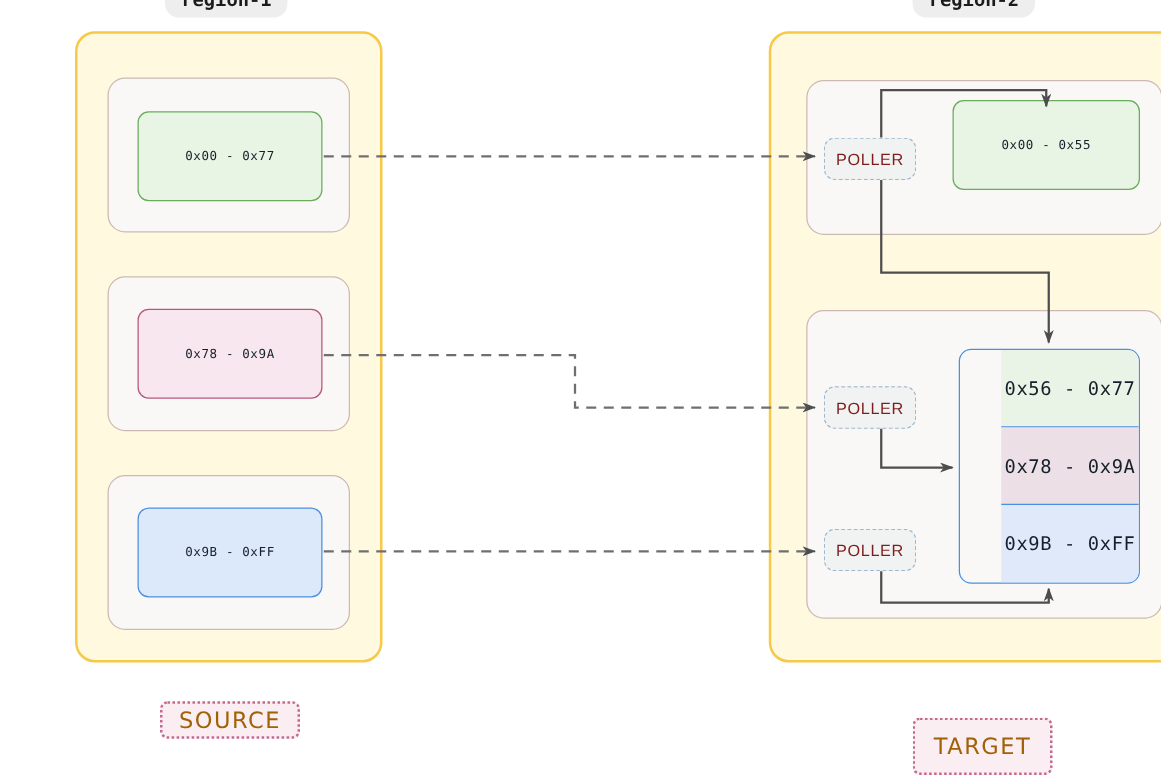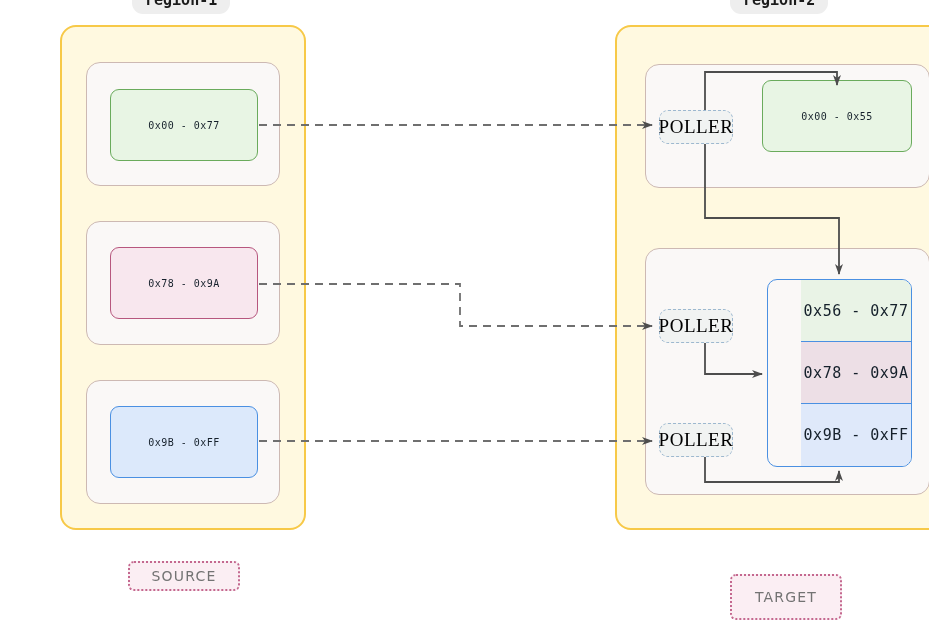--- a/index.html
+++ b/index.html
@@ -85,37 +85,37 @@
   .stack-row.blue {background:#dfe9fa;}
 
   
   .poller{
     position:absolute;
     box-sizing:border-box;
     background:#f1f3f2;
     border:1.6px dashed #9db8cf;
     border-radius:9px;
     display:flex;align-items:center;justify-content:center;
-    font-family:Liberation Serif, serif;
-    font-size:19px;
-    color:#000000;
+    font-family:Liberation Sans, sans-serif;
+    font-size:13px;
+    color:#7f1d1d;
     letter-spacing:0.5px;
   }
 
   
   .legend{
     position:absolute;
     box-sizing:border-box;
     background:#fbeef3;
     border:2px dotted #c4688f;
     border-radius:6px;
     display:flex;align-items:center;justify-content:center;
     font-family:"DejaVu Sans", sans-serif;
-    font-size:14px;
-    color:#737373;
+    font-size:18px;
+    color:#a16207;
     letter-spacing:1.2px;
   }
 
   svg.wires{position:absolute;left:0;top:0;width:929px;height:623px;pointer-events:none;z-index:4;}
 </style>
 </head>
 <body>
 
 <div id="stage">
 

